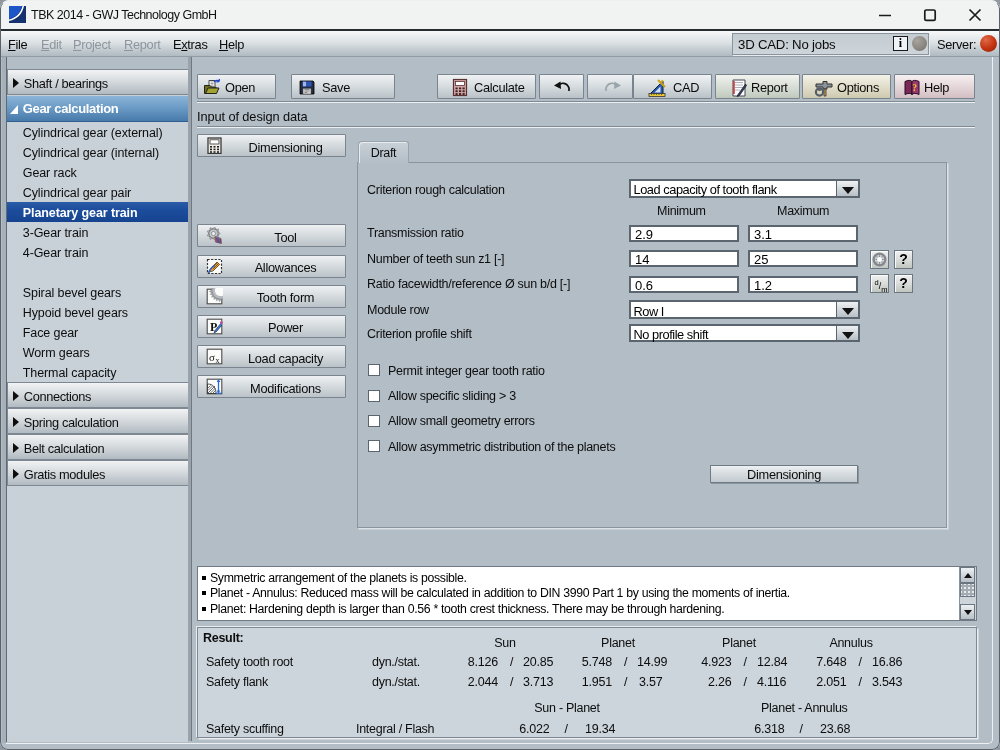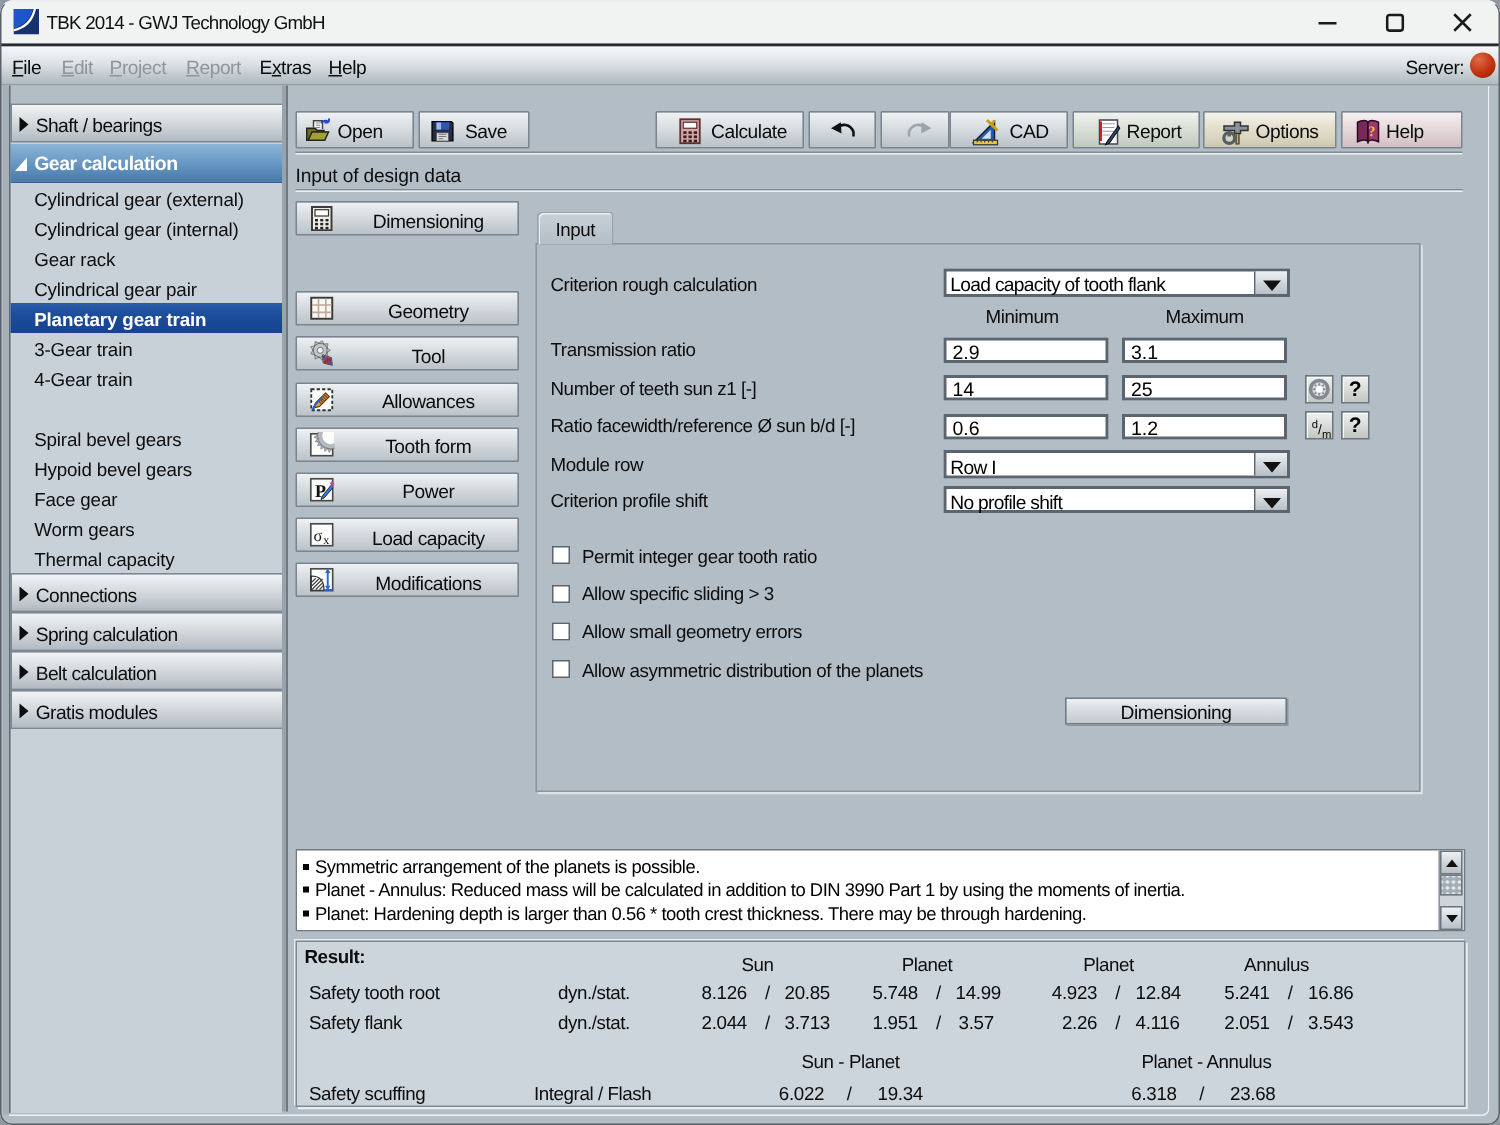--- a/index.html
+++ b/index.html
@@ -84,20 +84,25 @@
       </svg>
   </div>
   <div id="darksep"></div>
   <div id="menubar">
     <span class="mi" style="left:8px"><u>F</u>ile</span>
     <span class="mi dis" style="left:41px"><u>E</u>dit</span>
     <span class="mi dis" style="left:73px"><u>P</u>roject</span>
     <span class="mi dis" style="left:124px"><u>R</u>eport</span>
     <span class="mi" style="left:173px">E<u>x</u>tras</span>
     <span class="mi" style="left:219px"><u>H</u>elp</span>
+    <div class="abs" style="left:732px;top:1.5px;width:197px;height:22px;background:linear-gradient(#c3ccd1,#cdd5da);border:1px solid #8a949e;box-sizing:border-box;box-shadow:1px 1px 0 #e8ecef;">
+      <span class="abs" style="left:5px;top:3.5px;font-size:13.2px;letter-spacing:-0.2px;color:#0b0b0b;">3D CAD: No jobs</span>
+      <div class="abs" style="left:160px;top:2.5px;width:15px;height:15px;background:#eef3f7;border:1px solid #1a1a1a;box-sizing:border-box;text-align:center;font-family:'Liberation Serif',serif;font-weight:bold;font-size:12px;line-height:13px;">i</div>
+      <div class="abs" style="left:179px;top:2.5px;width:15px;height:15px;border-radius:50%;background:radial-gradient(circle at 35% 30%,#a8a49e,#8a857f 60%,#6e6a64);"></div>
+    </div>
     <span class="abs" style="left:937px;top:6px;font-size:12.8px;letter-spacing:-0.3px;color:#0b0b0b;">Server:</span>
     <div class="abs" style="left:980px;top:4px;width:17px;height:17px;border-radius:50%;background:radial-gradient(circle at 35% 28%,#e06a48,#c23210 55%,#8c2006);"></div>
   </div>
   <div id="bodyarea">
 
     <div id="sidebar">
       <div class="sbhead" style="top:0px">
           <i class="tri"></i>
           <span class="t">Shaft / bearings</span>
         </div>
@@ -165,21 +170,21 @@
     <div class="tb" style="left:197px;width:79px">
       <svg class="abs" style="left:4px;top:2px" width="20" height="20" viewBox="0 0 20 20">
           <path d="M7,8 L7,3.5 L13,3.5 L13,9" fill="#fdfdfd" stroke="#444" stroke-width="1"></path>
           <path d="M8.5,5 h3 M8.5,6.5 h3 M8.5,8 h3" stroke="#888" stroke-width="0.8"></path>
           <path d="M12,5 C14,3 16,3 17,4.5 M17,4.5 l0.5,-2.5 M17,4.5 l-2.6,0.3" fill="none" stroke="#2244cc" stroke-width="1.3"></path>
           <path d="M2.5,8.5 L8,8.5 L9.5,10 L14,10 L14,16.5 L2.5,16.5 Z" fill="#6e6e18" stroke="#222" stroke-width="1"></path>
           <path d="M3.5,16.5 L6,11 L17,11 L14.5,16.5 Z" fill="#a2a22e" stroke="#222" stroke-width="1"></path>
         </svg>
       <span class="lab" style="left:27px">Open</span>
       </div>
-    <div class="tb" style="left:279px;width:74px">
+    <div class="tb" style="left:291px;width:104px">
       <svg class="abs" style="left:5px;top:2px" width="20" height="20" viewBox="0 0 20 20">
           <path d="M3,4 L16,4 L17,5 L17,17 L3,17 Z" fill="#232c42" stroke="#000" stroke-width="0.8"></path>
           <path d="M5.5,4.5 L14.5,4.5 L14.5,9.5 L5.5,9.5 Z" fill="#2e55b4"></path>
           <path d="M6,4.7 L9,4.7 L9,9.3 L6,9.3 Z" fill="#9db8e8"></path>
           <path d="M6,11.5 L14,11.5 L14,17 L6,17 Z" fill="#d8d8d8" stroke="#555" stroke-width="0.5"></path>
           <path d="M7.5,12.5 L12.5,12.5 M7.5,14 L12.5,14 M7.5,15.5 L10.5,15.5" stroke="#777" stroke-width="0.8"></path>
         </svg>
       <span class="lab" style="left:30px">Save</span>
       </div>
     <div class="tb" style="left:437px;width:99px">
@@ -268,27 +273,20 @@
             <rect x="11" y="9" width="2" height="1.6"></rect>
             <rect x="4" y="11.6" width="2" height="1.6"></rect>
             <rect x="7.5" y="11.6" width="2" height="1.6"></rect>
             <rect x="11" y="11.6" width="2" height="1.6"></rect>
             <rect x="4" y="14.2" width="2" height="1.6"></rect>
             <rect x="7.5" y="14.2" width="2" height="1.6"></rect>
             <rect x="11" y="14.2" width="2" height="1.6"></rect>
           </g>
         </svg>
         <span class="lab">Dimensioning</span>
-      </div>
-    <div class="navbtn" style="top:137px">
-        <svg class="ic" viewBox="0 0 17 17">
-          <rect x="1.5" y="1.5" width="14" height="14" fill="#f8f7f3" stroke="#3a3a3a" stroke-width="1.3"></rect>
-          <path d="M6.3,2 V15 M11.2,2 V15 M2,6.3 H15 M2,11.2 H15" stroke="#c0a89a" stroke-width="1.1"></path>
-        </svg>
-        <span class="lab">Geometry</span>
       </div>
     <div class="navbtn" style="top:167px">
         <svg class="ic" viewBox="0 0 17 17">
           <circle cx="7.5" cy="6.5" r="4.8" fill="#c2c6c9" stroke="#555" stroke-width="0.6"></circle>
           <polygon points="14.3,6.5 12.0,8.1 12.0,4.9" fill="#b6babd" stroke="#555" stroke-width="0.4"></polygon>
           <polygon points="12.7,10.9 9.9,10.7 12.0,8.1" fill="#b6babd" stroke="#555" stroke-width="0.4"></polygon>
           <polygon points="8.7,13.2 6.7,11.2 9.9,10.7" fill="#b6babd" stroke="#555" stroke-width="0.4"></polygon>
           <polygon points="4.1,12.4 3.8,9.6 6.7,11.2" fill="#b6babd" stroke="#555" stroke-width="0.4"></polygon>
           <polygon points="1.1,8.8 2.7,6.5 3.8,9.6" fill="#b6babd" stroke="#555" stroke-width="0.4"></polygon>
           <polygon points="1.1,4.2 3.8,3.4 2.7,6.5" fill="#b6babd" stroke="#555" stroke-width="0.4"></polygon>
@@ -351,21 +349,21 @@
           <path d="M2,15 L9,8 M2,12.5 L6.5,8 M2,10 L4.5,7.5 M4.5,15 L9.3,10.2 M7,15 L9.6,12.4" stroke="#444" stroke-width="0.8"></path>
           <path d="M12.5,2 L12.5,14.5" stroke="#2a6ad8" stroke-width="1.3"></path>
           <path d="M12.5,1 L14.3,4 L10.7,4 Z M12.5,15.5 L14.3,12.5 L10.7,12.5 Z" fill="#2a6ad8"></path>
           <path d="M10,15.2 L15.5,15.2" stroke="#2a6ad8" stroke-width="1.2"></path>
         </svg>
         <span class="lab">Modifications</span>
       </div>
 
     <div id="tabpanel"></div>
     <div id="tab">
-        <span>Input</span>
+        <span>Draft</span>
       </div>
     <span class="flabel" style="top:125.5px">Criterion rough calculation</span>
     <div class="combo" style="top:121.5px;height:19.5px">
         <span class="tx">Load capacity of tooth flank</span>
         <span class="btn">
           <i></i>
         </span>
       </div>
     <span class="flabel" style="left:657px;top:147px">Minimum</span>
     <span class="flabel" style="left:777px;top:147px">Maximum</span>
@@ -468,21 +466,21 @@
 
     <span class="nr" style="left:498px;top:598px;">8.126</span>
       <span class="ns" style="left:510px;top:598px;">/</span>
       <span class="nl" style="left:523px;top:598px;">20.85</span>
     <span class="nr" style="left:612px;top:598px;">5.748</span>
       <span class="ns" style="left:624px;top:598px;">/</span>
       <span class="nl" style="left:637px;top:598px;">14.99</span>
     <span class="nr" style="left:731.5px;top:598px;">4.923</span>
       <span class="ns" style="left:743.5px;top:598px;">/</span>
       <span class="nl" style="left:757px;top:598px;">12.84</span>
-    <span class="nr" style="left:846.5px;top:598px;">5.241</span>
+    <span class="nr" style="left:846.5px;top:598px;">7.648</span>
       <span class="ns" style="left:858.5px;top:598px;">/</span>
       <span class="nl" style="left:872px;top:598px;">16.86</span>
 
     <span class="nr" style="left:498px;top:617.5px;">2.044</span>
       <span class="ns" style="left:510px;top:617.5px;">/</span>
       <span class="nl" style="left:523px;top:617.5px;">3.713</span>
     <span class="nr" style="left:612px;top:617.5px;">1.951</span>
       <span class="ns" style="left:624px;top:617.5px;">/</span>
       <span class="nl" style="left:639px;top:617.5px;">3.57</span>
     <span class="nr" style="left:731.5px;top:617.5px;">2.26</span>

